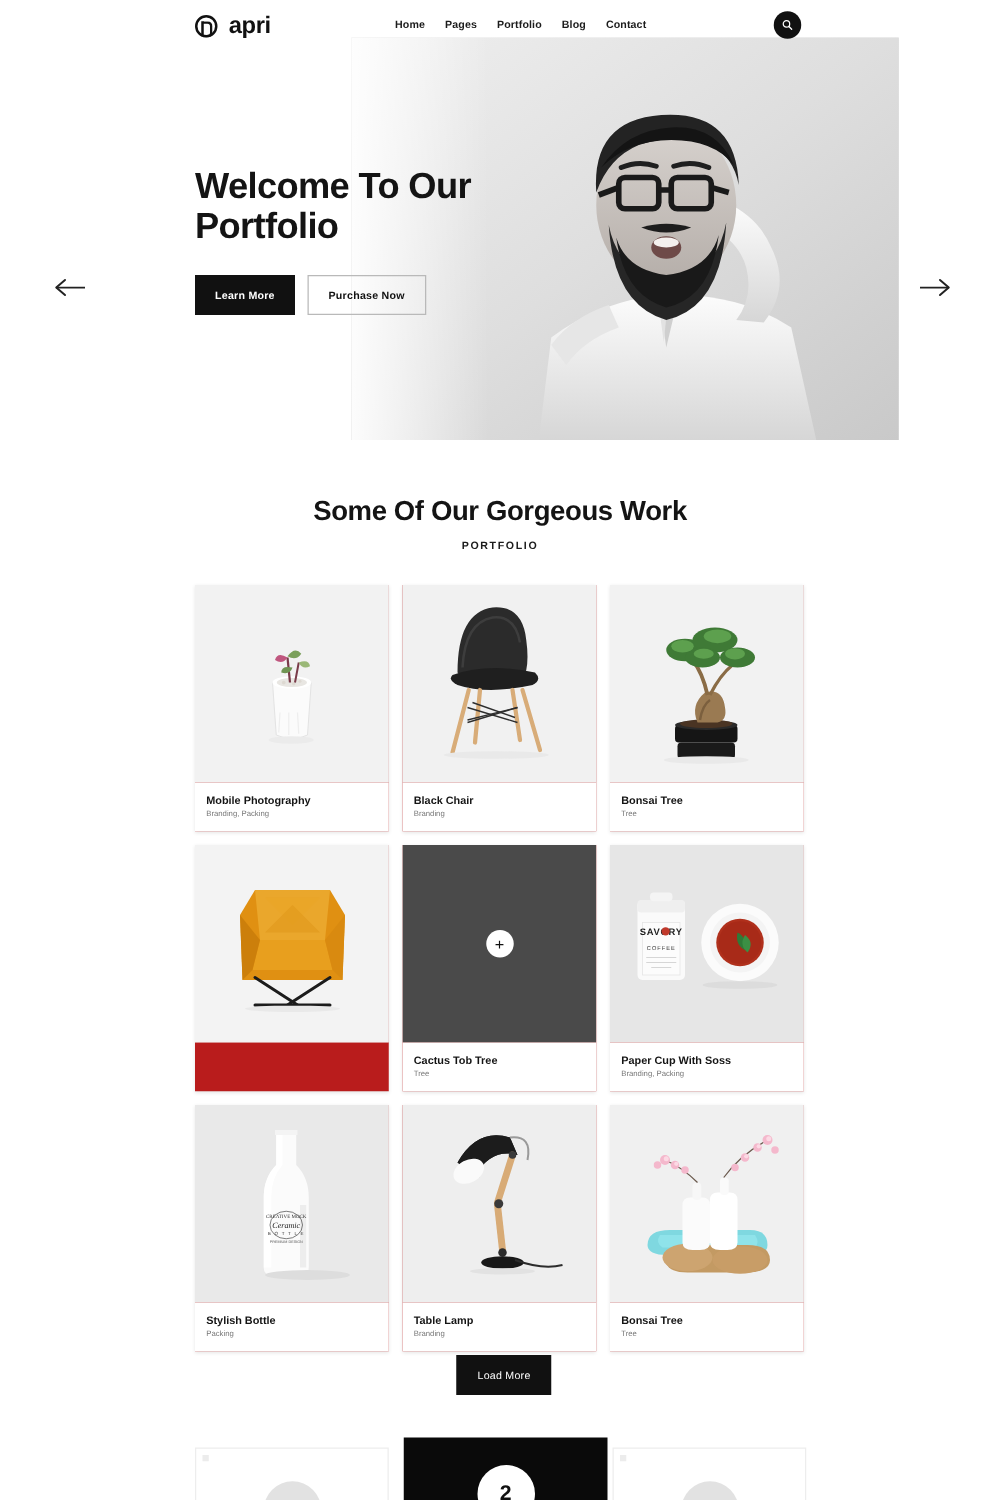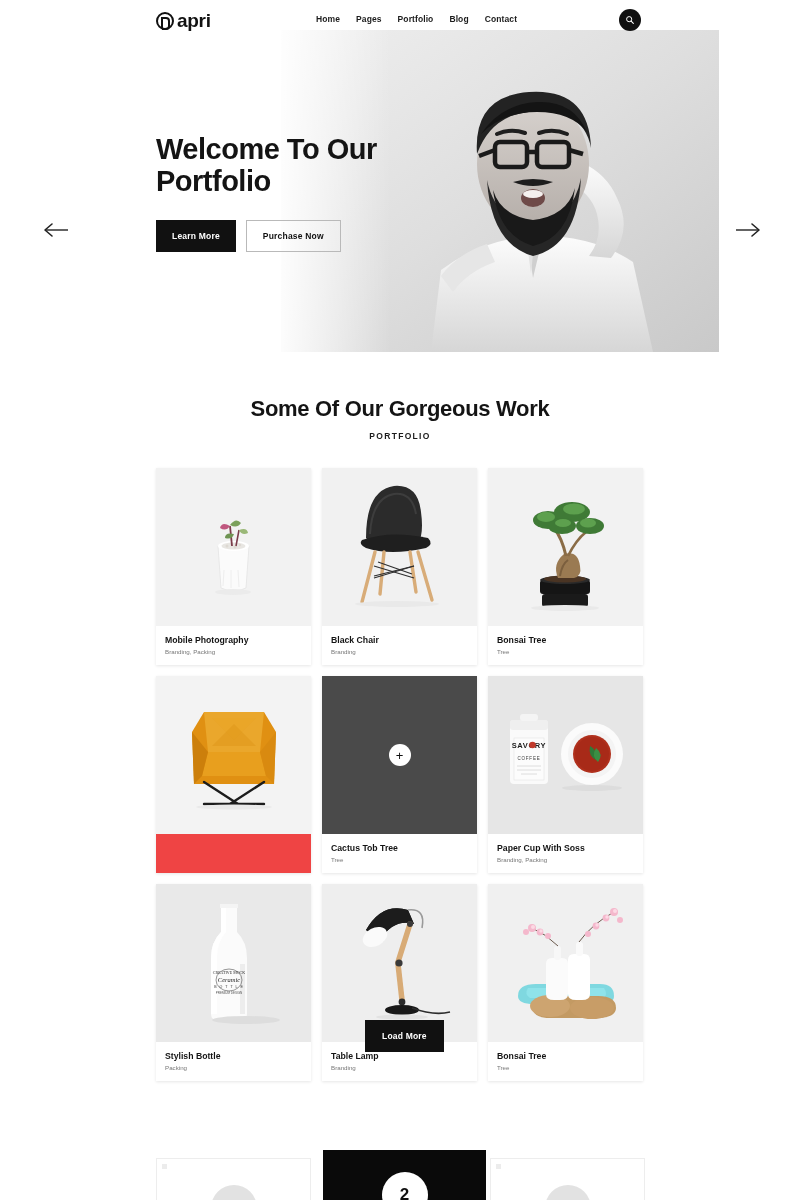--- a/index.html
+++ b/index.html
@@ -10,21 +10,21 @@
     overflow: hidden;
   }
   .page { position: relative; width: 800px; height: 1200px; overflow: hidden; }
 
   
   .header {
     position: absolute; top: 0; left: 0; width: 800px; height: 38px;
     display: flex; align-items: center; z-index: 30;
   }
   .logo { position: absolute; left: 156px; top: 10px;
-    display: flex; align-items: center; gap: 3px; }
+    display: flex; align-items: center; gap: 9px; }
   .logo-mark {
     width: 18px; height: 18px; border-radius: 50%;
     border: 2.2px solid #111; position: relative; display: block;
   }
   .logo-mark::after {
     content: ""; position: absolute; left: 4px; top: 3px;
     width: 6px; height: 9px; border: 2px solid #111;
     border-radius: 0 4px 4px 0; border-left: none;
   }
   .logo-mark::before {
@@ -92,43 +92,43 @@
     font-size: 8.5px; font-weight: 700; color: #1c1c1c; letter-spacing: 1.3px;
   }
 
   
   .grid {
     position: absolute; left: 156px; top: 468px;
     width: 489px;
     display: grid; grid-template-columns: repeat(3, 155px);
     gap: 11px 11px;
   }
-  .card { width: 155px; background: #ef4444; box-shadow: 0 1px 3px rgba(0,0,0,0.10); }
+  .card { width: 155px; background: #b91c1c; box-shadow: 0 1px 3px rgba(0,0,0,0.10); }
   .card-img { width: 155px; height: 158px; position: relative; overflow: hidden;
     background: #f0f0f0; }
   .card-cap { padding: 9px 9px 10px 9px; background: #fff; }
   .card-title { font-size: 8.7px; font-weight: 700; color: #141414; }
   .card-tag { font-size: 6.2px; color: #777; margin-top: 3px; }
 
   .overlay-dark { position: absolute; inset: 0; background: #4a4a4a; }
   .plus-btn {
     position: absolute; left: 50%; top: 50%; transform: translate(-50%,-50%);
     width: 22px; height: 22px; border-radius: 50%; background: #fff;
     display: flex; align-items: center; justify-content: center;
     font-size: 13px; color: #111; font-weight: 400; line-height: 1; cursor: pointer;
   }
 
   
   .scene { position: absolute; inset: 0; display: block; }
 
   
   .load-more {
-    position: absolute; left: 365px; top: 1020px;
+    position: absolute; left: 365px; top: 1084px;
     background: #111; color: #fff; border: none; cursor: pointer;
-    font-size: 8.5px; font-weight: 700; padding: 11px 17px; letter-spacing: 0.2px;
+    font-size: 8.5px; font-weight: 400; padding: 11px 17px; letter-spacing: 0.2px;
   }
 
   
   .steps { position: absolute; left: 156px; top: 1158px; width: 489px; height: 60px; }
   .step-card {
     position: absolute; top: 0; width: 155px; height: 60px;
     background: #fff; border: 1px solid #ededed;
   }
   .step-card.s1 { left: 0; }
   .step-card.s3 { left: 334px; }

